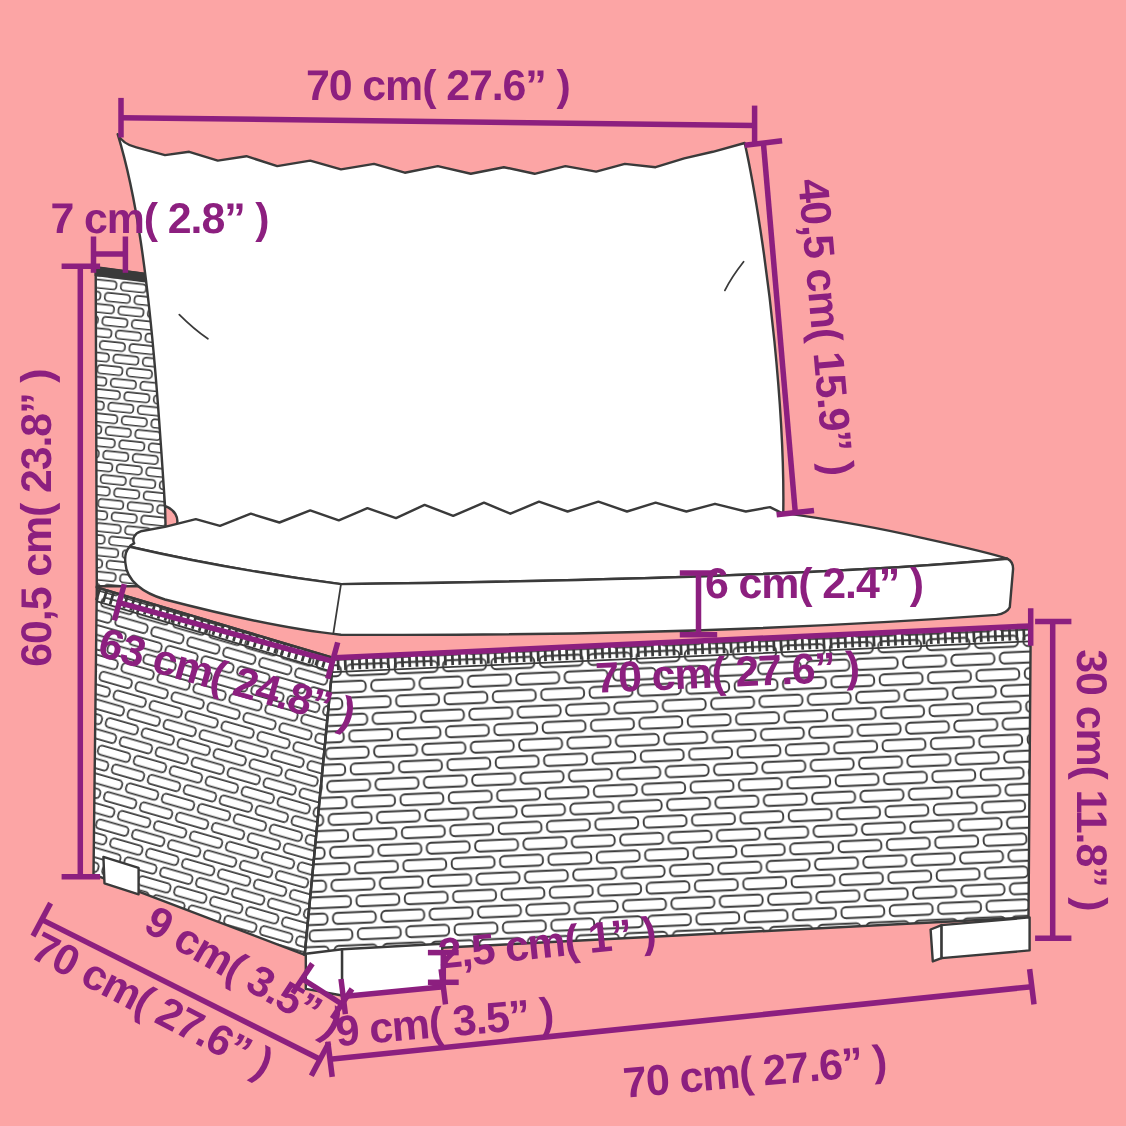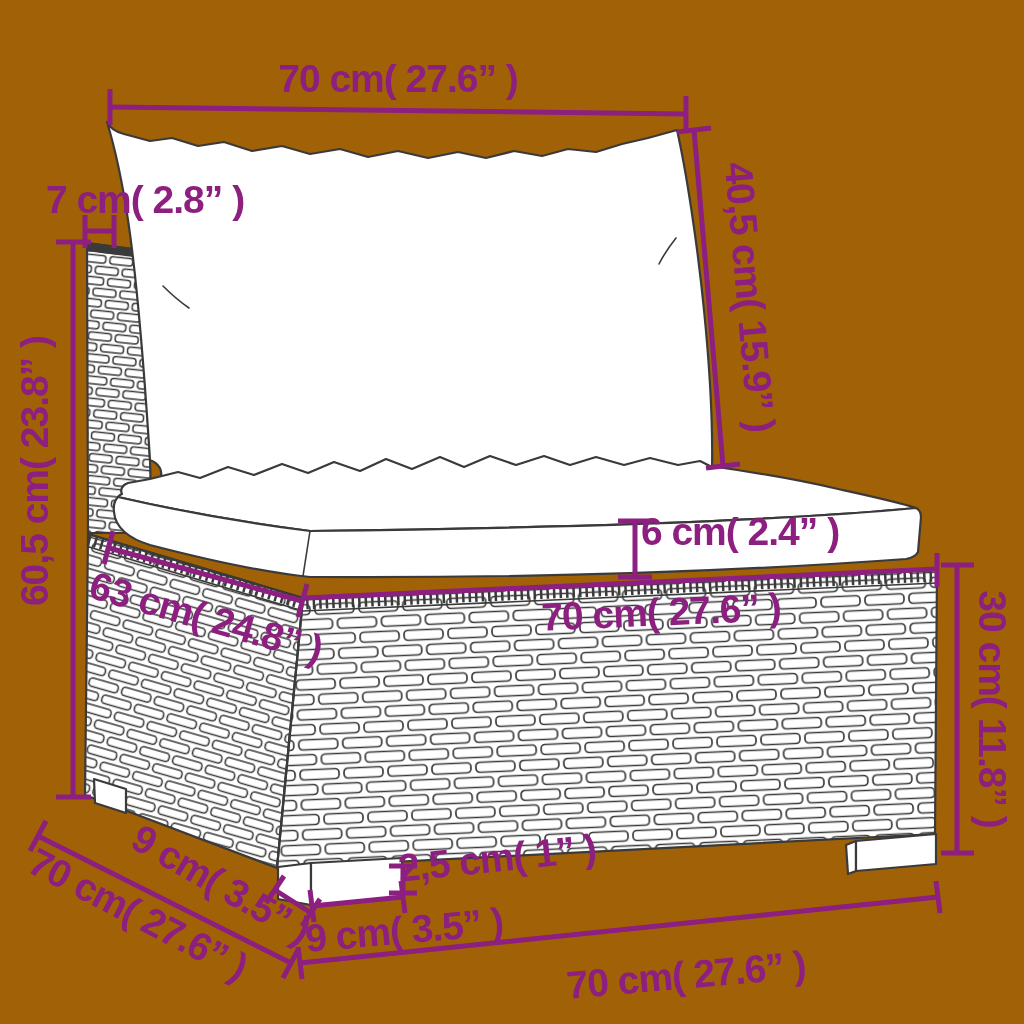--- a/index.html
+++ b/index.html
@@ -1,20 +1,20 @@
 <!DOCTYPE html>
 <html><head>
 <meta charset="utf-8">
 <style>
   html,body{
     margin:0;padding:0;background:#ffffff;
     width:1024px;height:1024px;overflow:hidden;
     font-family:"Liberation Sans",sans-serif;
   }
-  #stage{position:relative;width:1024px;height:1024px;background:#a16207;}
+  #stage{position:relative;width:1024px;height:1024px;background:#fca5a5;}
   svg{display:block}
   .outline{fill:none;stroke:#3a3a3a;stroke-width:2.2;stroke-linejoin:round;stroke-linecap:round}
   .thin{fill:none;stroke:#3a3a3a;stroke-width:1.6;stroke-linejoin:round;stroke-linecap:round}
   .white{fill:#ffffff}
   .dim{stroke:#8c1f7f;stroke-width:5;fill:none;stroke-linecap:butt}
   .lbl{
     font-family:"Liberation Sans",sans-serif;
     font-weight:bold;font-size:39px;letter-spacing:-1px;
     fill:#8c1f7f;text-anchor:middle;
   }

